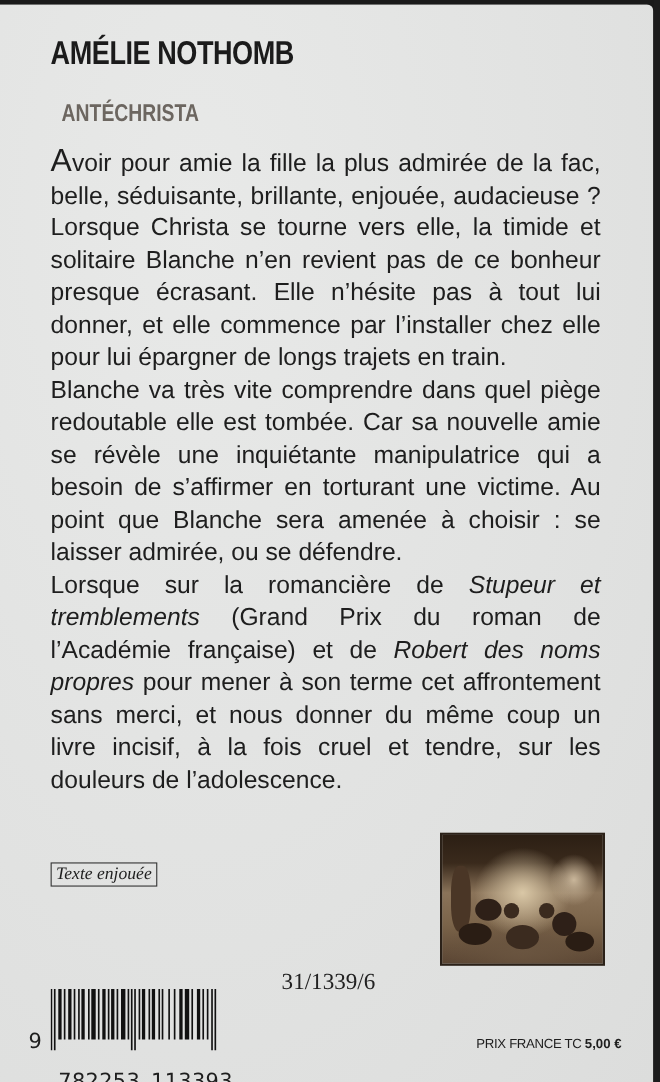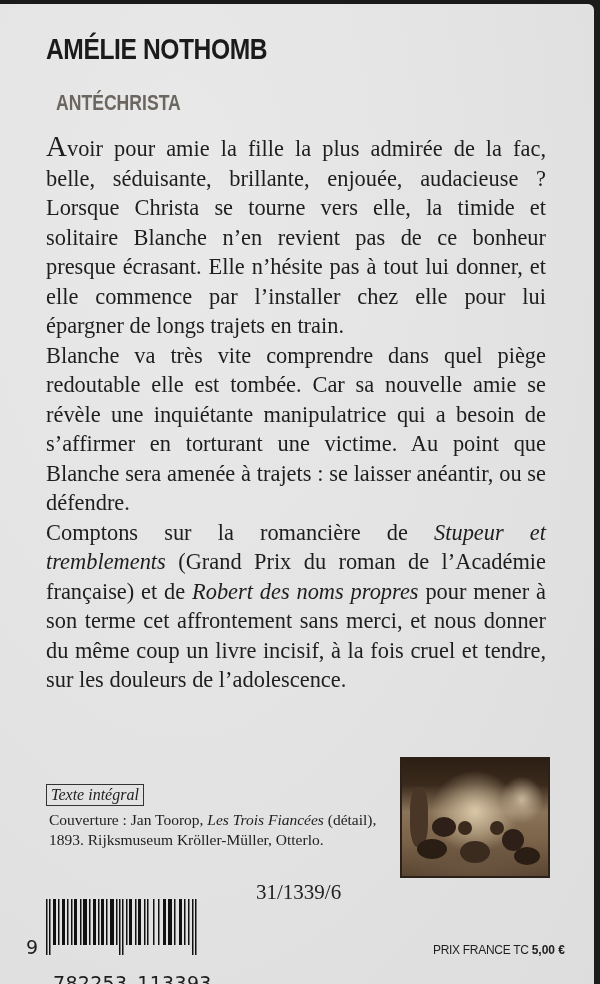--- a/index.html
+++ b/index.html
@@ -25,21 +25,21 @@
   .title {
     position: absolute; left: 56px; top: 86px;
     font-family: "Liberation Sans", sans-serif;
     font-weight: bold; font-size: 22px;
     color: #6c6660;
     transform: scaleX(0.80); transform-origin: left top;
     white-space: nowrap;
   }
   .blurb {
     position: absolute; left: 46px; top: 128px; width: 500px;
-    font-family: Liberation Serif, serif;
+    font-family: Liberation Sans, sans-serif;
     font-size: 22.4px; line-height: 29.5px;
     color: #1e1e1e;
   }
   .blurb p { margin: 0; text-align: justify; }
   .blurb .dropcap { font-size: 29px; }
   .blurb em { font-style: italic; }
   .texte-integral {
     position: absolute; left: 46px; top: 780px;
     border: 1px solid #333; padding: 0 4px 1px 4px;
     font-family: "Liberation Serif", serif; font-style: italic;
@@ -108,27 +108,26 @@
 </style>
 </head>
 <body>
 
 <div class="cover">
   <div class="author">AMÉLIE NOTHOMB</div>
   <div class="title">ANTÉCHRISTA</div>
 
   <div class="blurb">
     <p><span class="dropcap">A</span><span>voir pour amie la fille la plus admirée de la fac, belle, séduisante, brillante, enjouée, audacieuse ? Lorsque Christa se tourne vers elle, la timide et solitaire Blanche n’en revient pas de ce bonheur presque écrasant. Elle n’hésite pas à tout lui donner, et elle commence par l’installer chez elle pour lui épargner de longs trajets en train.</span></p>
-    <p>Blanche va très vite comprendre dans quel piège redoutable elle est tombée. Car sa nouvelle amie se révèle une inquiétante manipulatrice qui a besoin de s’affirmer en torturant une victime. Au point que Blanche sera amenée à trajets : se laisser anéantir, ou se défendre.</p>
-    <p><span>Comptons sur la romancière de </span><em>Stupeur et tremblements</em><span> (Grand Prix du roman de l’Académie française) et de </span><em>Robert des noms propres</em><span> pour mener à son terme cet affrontement sans merci, et nous donner du même coup un livre incisif, à la fois cruel et tendre, sur les douleurs de l’adolescence.</span></p>
+    <p>Blanche va très vite comprendre dans quel piège redoutable elle est tombée. Car sa nouvelle amie se révèle une inquiétante manipulatrice qui a besoin de s’affirmer en torturant une victime. Au point que Blanche sera amenée à choisir : se laisser admirée, ou se défendre.</p>
+    <p><span>Lorsque sur la romancière de </span><em>Stupeur et tremblements</em><span> (Grand Prix du roman de l’Académie française) et de </span><em>Robert des noms propres</em><span> pour mener à son terme cet affrontement sans merci, et nous donner du même coup un livre incisif, à la fois cruel et tendre, sur les douleurs de l’adolescence.</span></p>
   </div>
 
-  <div class="texte-integral">Texte intégral</div>
+  <div class="texte-integral">Texte enjouée</div>
 
-  <div class="credits"><span>Couverture : Jan Toorop, </span><em>Les Trois Fiancées</em><span> (détail), 1893. Rijksmuseum Kröller-Müller, Otterlo.</span></div>
 
 
 
   <div class="painting">
     <span class="fig" style="left:8px;top:28px;width:18px;height:60px;border-radius:40%;background:#4a3626;"></span>
     <span class="fig" style="left:30px;top:58px;width:24px;height:20px;background:#2e2018;"></span>
     <span class="fig" style="left:56px;top:62px;width:14px;height:14px;background:#3a2a1e;"></span>
     <span class="fig" style="left:88px;top:62px;width:14px;height:14px;background:#3a2a1e;"></span>
     <span class="fig" style="left:100px;top:70px;width:22px;height:22px;background:#2e2018;"></span>
     <span class="fig" style="left:15px;top:80px;width:30px;height:20px;background:#2a1d14;"></span>

